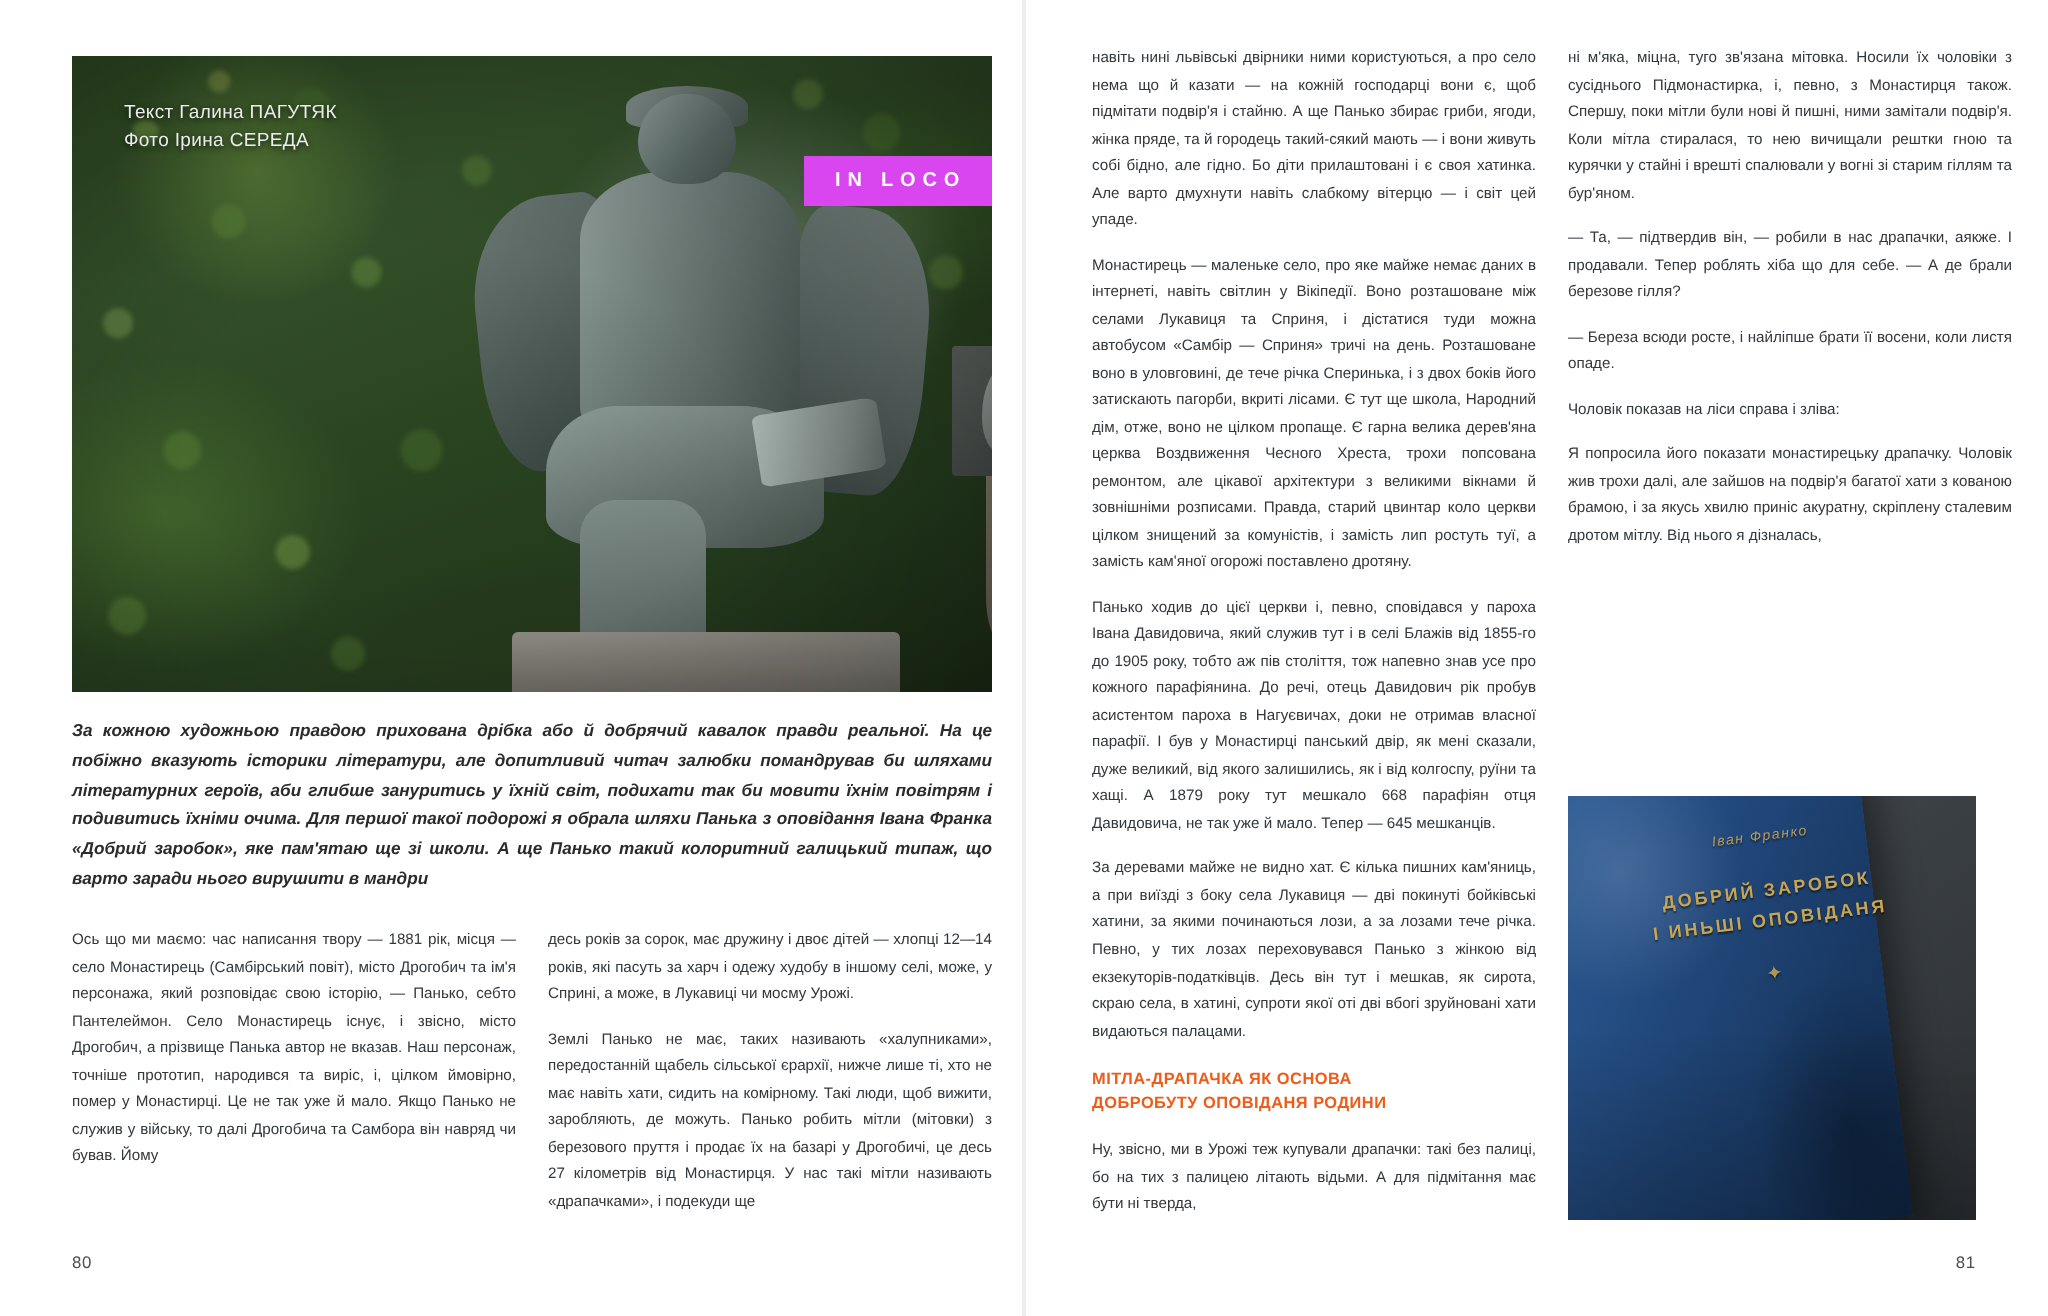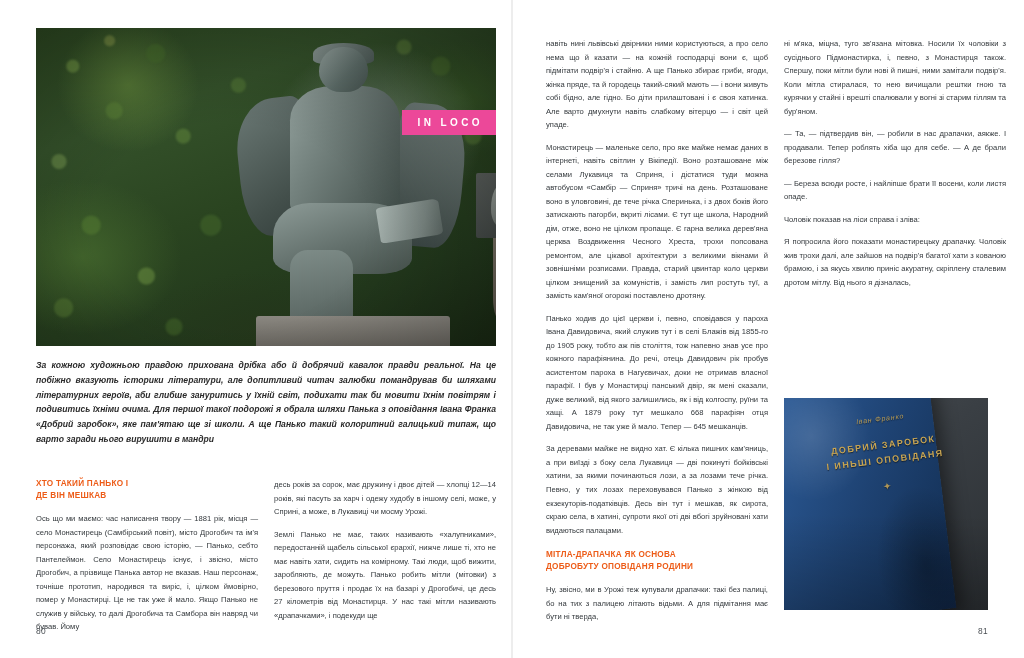--- a/index.html
+++ b/index.html
@@ -176,27 +176,26 @@
     line-height: 1.48;
     letter-spacing: 0.18px;
     text-shadow: 0 1px 3px rgba(0,0,0,0.75);
     white-space: pre-line;
   }
 
   .in-loco {
     position: absolute;
     right: 0px;
     top: 50px;
-    background: #ec4899;
+    background: #d946ef;
     color: #ffffff;
     font-size: 10px;
     font-weight: 700;
     letter-spacing: 3.4px;
     padding: 7px 13px 7px 16px;
-    margin-top: 32px;
   }
 
   .hero-title {
     position: absolute;
     left: 24px;
     bottom: 18px;
     color: #ffffff;
     font-size: 43px;
     font-weight: 700;
     line-height: 0.99;
@@ -219,21 +218,20 @@
     text-align: justify;
   }
 
   
   .col {
     position: absolute;
     font-size: 7.6px;
     line-height: 1.78;
     color: #33383c;
     text-align: justify;
-    margin-top: 15px;
   }
   .col p { margin: 0 0 9px 0; }
   .col p:last-child { margin-bottom: 0; }
 
   .subhead {
     color: #ed5c18;
     font-size: 8.2px;
     font-weight: 700;
     line-height: 1.42;
     letter-spacing: 0.25px;
@@ -356,30 +354,30 @@
       <div class="st-torso"></div>
       <div class="st-hair"></div>
       <div class="st-head"></div>
       <div class="st-lap"></div>
       <div class="st-book"></div>
       <div class="st-leg"></div>
       <div class="st-plinth"></div>
     </div>
     <div class="hero-vignette"></div>
 
+    <div class="hero-credit">Текст Галина ПАГУТЯК
+Фото Ірина СЕРЕДА</div>
 
     <div class="in-loco">IN LOCO</div>
 
   </div>
 
   <div class="lead">За кожною художньою правдою прихована дрібка або й добрячий кавалок правди реальної. На це побіжно вказують історики літератури, але допитливий читач залюбки помандрував би шляхами літературних героїв, аби глибше зануритись у їхній світ, подихати так би мовити їхнім повітрям і подивитись їхніми очима. Для першої такої подорожі я обрала шляхи Панька з оповідання Івана Франка «Добрий заробок», яке пам'ятаю ще зі школи. А ще Панько такий колоритний галицький типаж, що варто заради нього вирушити в мандри</div>
 
   <div class="col c1">
-    <div class="subhead">ХТО ТАКИЙ ПАНЬКО І
-ДЕ ВІН МЕШКАВ</div>
     <p>Ось що ми маємо: час написання твору — 1881 рік, місця — село Монастирець (Самбірський повіт), місто Дрогобич та ім'я персонажа, який розповідає свою історію, — Панько, себто Пантелеймон. Село Монастирець існує, і звісно, місто Дрогобич, а прізвище Панька автор не вказав. Наш персонаж, точніше прототип, народився та виріс, і, цілком ймовірно, помер у Монастирці. Це не так уже й мало. Якщо Панько не служив у війську, то далі Дрогобича та Самбора він навряд чи бував. Йому</p>
   </div>
 
   <div class="col c2">
     <p>десь років за сорок, має дружину і двоє дітей — хлопці 12—14 років, які пасуть за харч і одежу худобу в іншому селі, може, у Сприні, а може, в Лукавиці чи мосму Урожі.</p>
     <p>Землі Панько не має, таких називають «халупниками», передостанній щабель сільської єрархії, нижче лише ті, хто не має навіть хати, сидить на комірному. Такі люди, щоб вижити, заробляють, де можуть. Панько робить мітли (мітовки) з березового пруття і продає їх на базарі у Дрогобичі, це десь 27 кілометрів від Монастирця. У нас такі мітли називають «драпачками», і подекуди ще</p>
   </div>
 
   <div class="col c3">
     <p>навіть нині львівські двірники ними користуються, а про село нема що й казати — на кожній господарці вони є, щоб підмітати подвір'я і стайню. А ще Панько збирає гриби, ягоди, жінка пряде, та й городець такий-сякий мають — і вони живуть собі бідно, але гідно. Бо діти прилаштовані і є своя хатинка. Але варто дмухнути навіть слабкому вітерцю — і світ цей упаде.</p>

